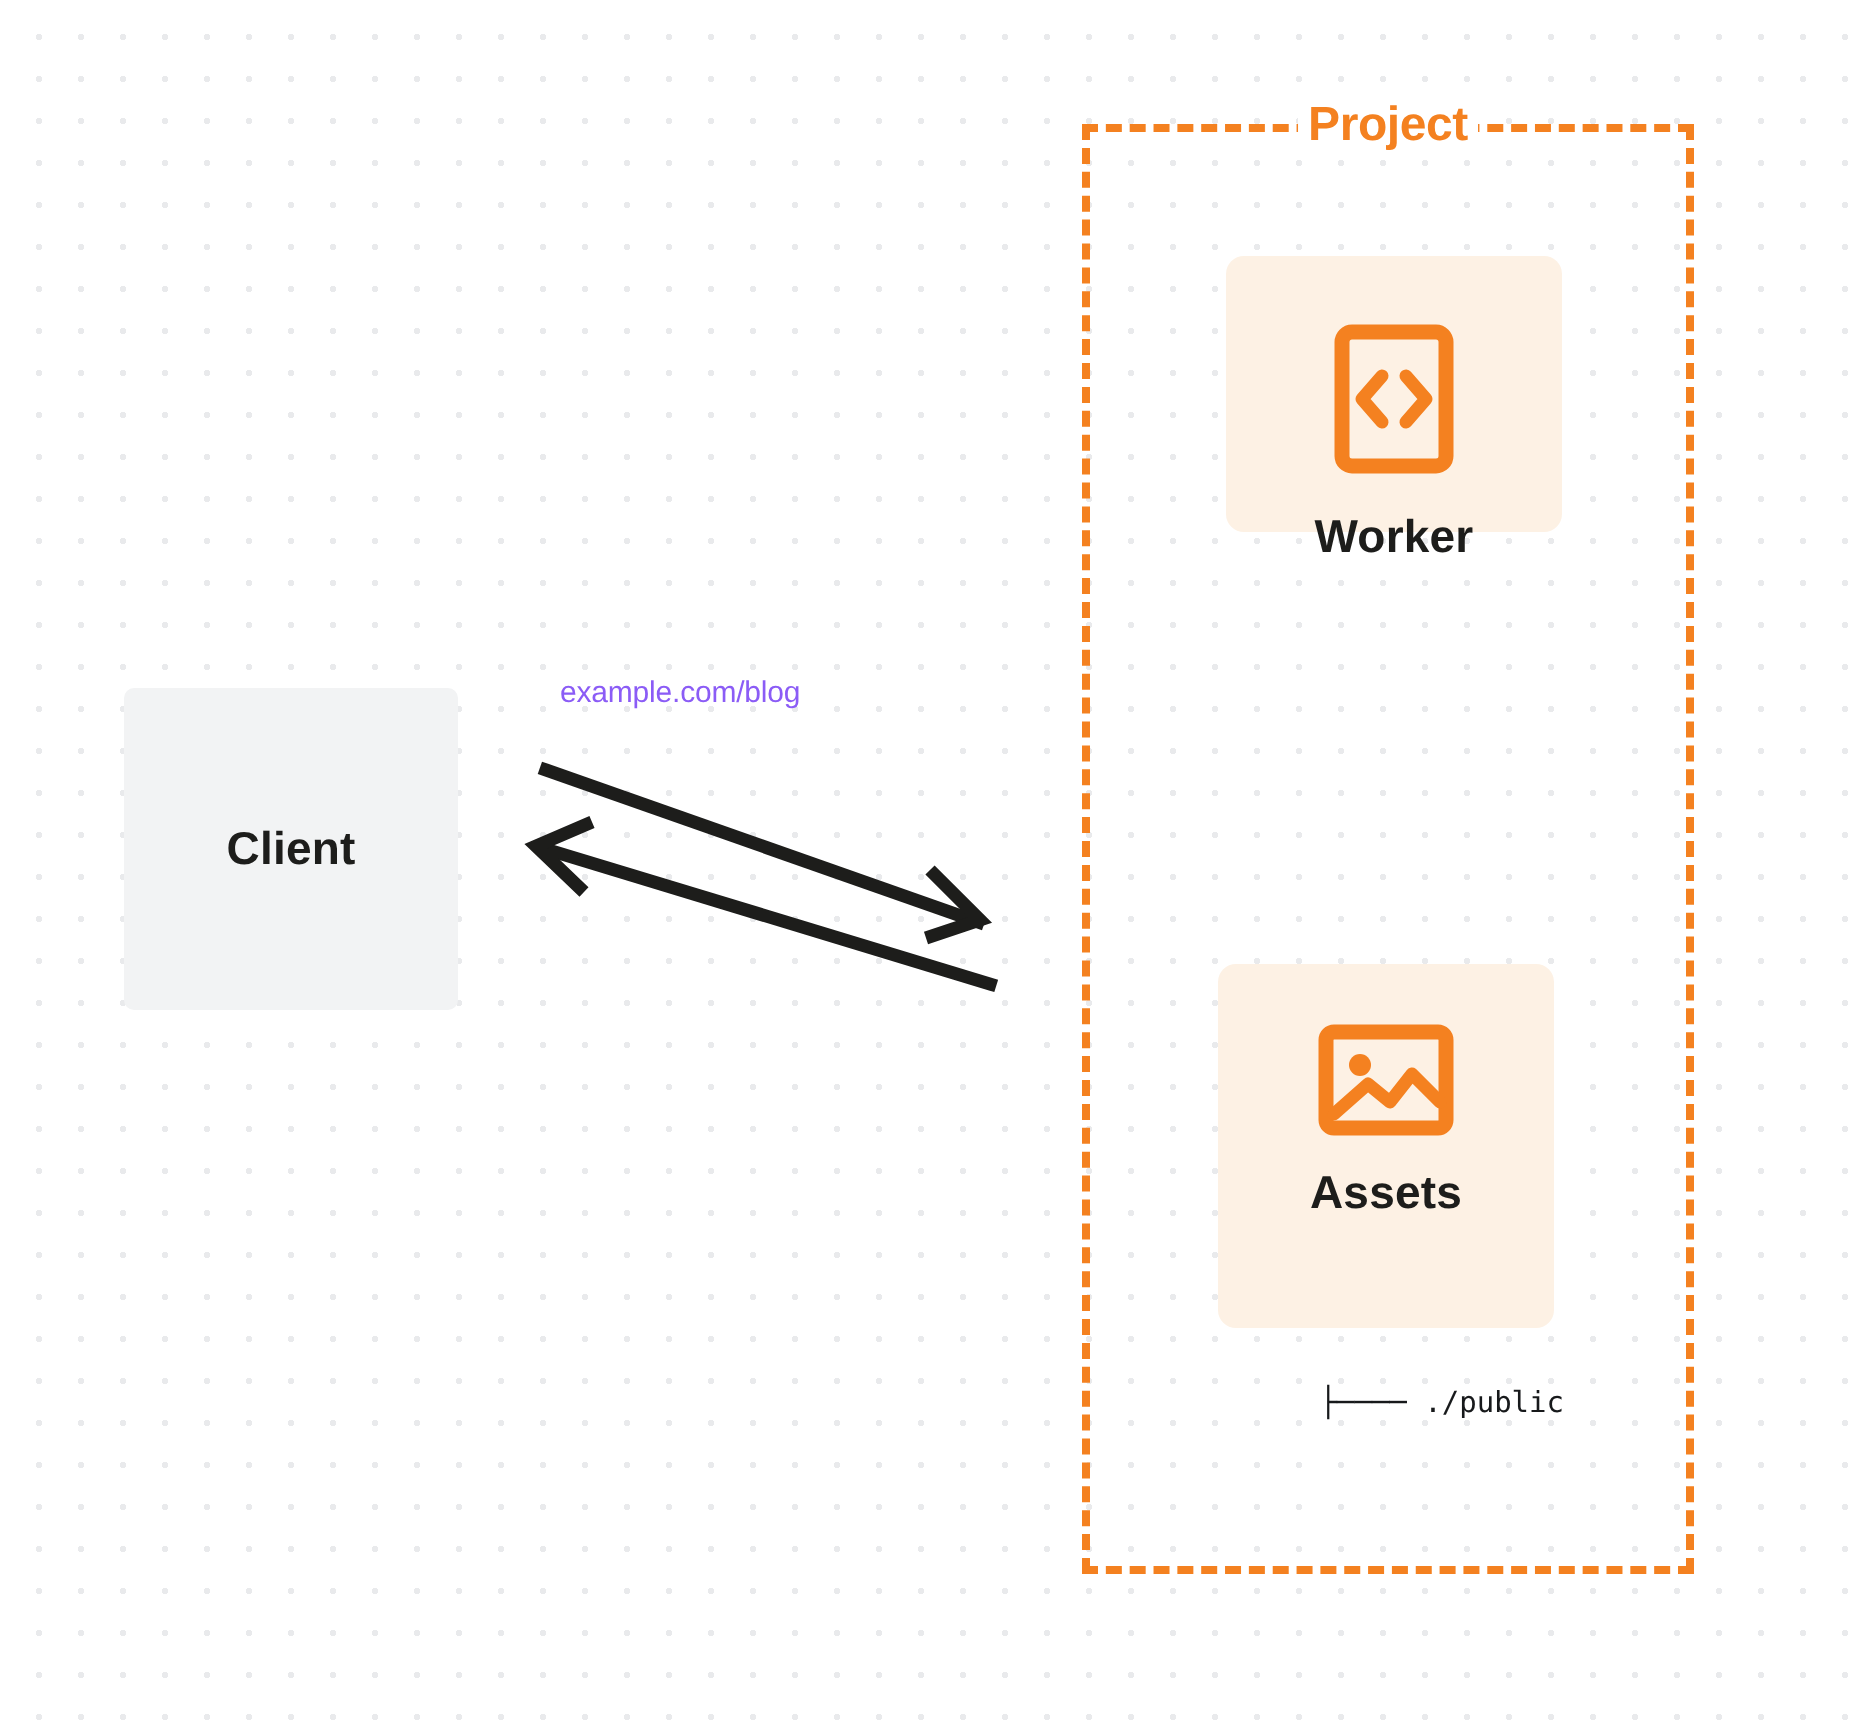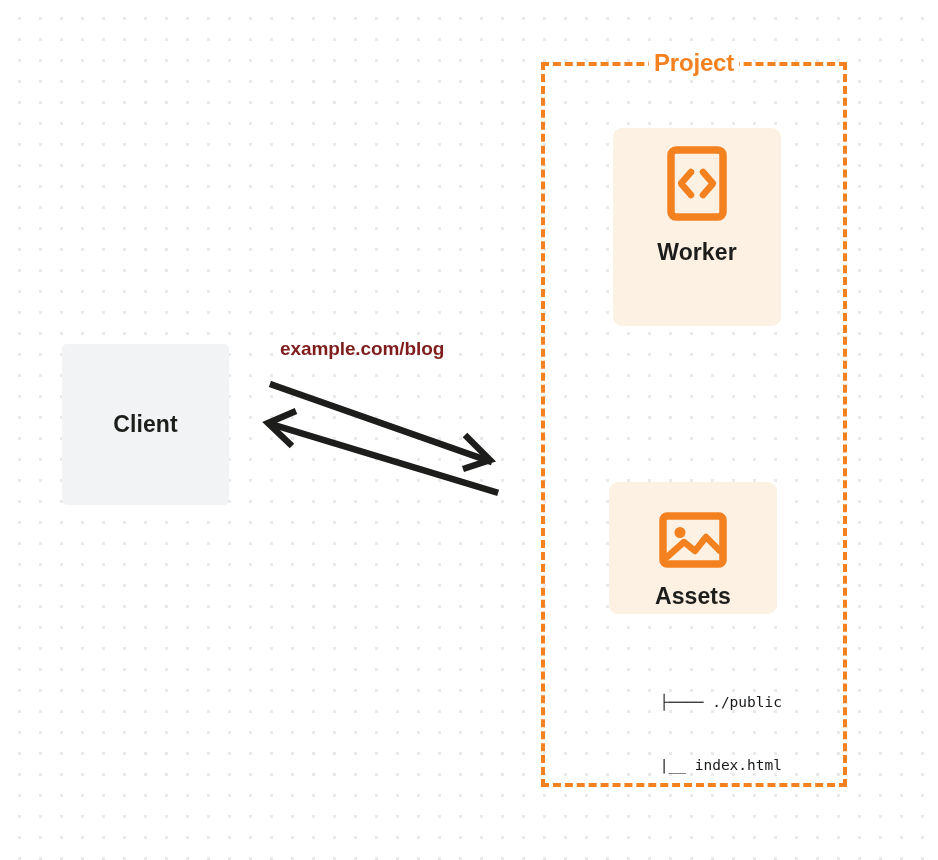--- a/index.html
+++ b/index.html
@@ -38,23 +38,23 @@
     font-weight: bold;
     color: #1d1d1b;
     letter-spacing: 0.1px;
   }
 
   
   #connector-label {
     position: absolute;
     left: 280px;
     top: 338px;
-    font-size: 19px;
-    font-weight: bold;
-    color: #7f1d1d;
+    font-size: 15px;
+    font-weight: normal;
+    color: #8b5cf6;
     letter-spacing: -0.1px;
     white-space: nowrap;
   }
 
   
   #connector-arrows {
     position: absolute;
     left: 250px;
     top: 365px;
     width: 270px;
@@ -91,28 +91,28 @@
     width: 168px;
     background: #fdf1e4;
     border-radius: 9px;
     display: flex;
     flex-direction: column;
     align-items: center;
   }
   #worker-card {
     left: 613px;
     top: 128px;
-    height: 198px;
-    padding-top: 18px;
+    height: 138px;
+    padding-top: 34px;
     box-sizing: border-box;
   }
   #assets-card {
     left: 609px;
     top: 482px;
-    height: 132px;
+    height: 182px;
     padding-top: 30px;
     box-sizing: border-box;
   }
   .service-card .card-icon {
     display: block;
     line-height: 0;
   }
   .service-card .card-title {
     margin-top: 18px;
     font-size: 23px;
@@ -190,15 +190,14 @@
       <rect x="4" y="4" width="60" height="48" rx="4" stroke="#f48120" stroke-width="7.5" fill="none"></rect>
       <circle cx="21" cy="20.5" r="5.5" fill="#f48120"></circle>
       <path d="M8 45 L25 30 L36 39 L47 25 L61 39" stroke="#f48120" stroke-width="6.5" stroke-linecap="round" stroke-linejoin="round" fill="none"></path>
     </svg>
   </span>
   <span class="card-title">Assets</span>
 </div>
 
 <div id="file-tree">
   <span class="tree-row root-row"><span class="tree-branch">├────</span> <span>./public</span></span>
-  <span class="tree-row"><span class="tree-branch">|__</span> <span>index.html</span></span>
   
 </div>
 
 </body></html>

